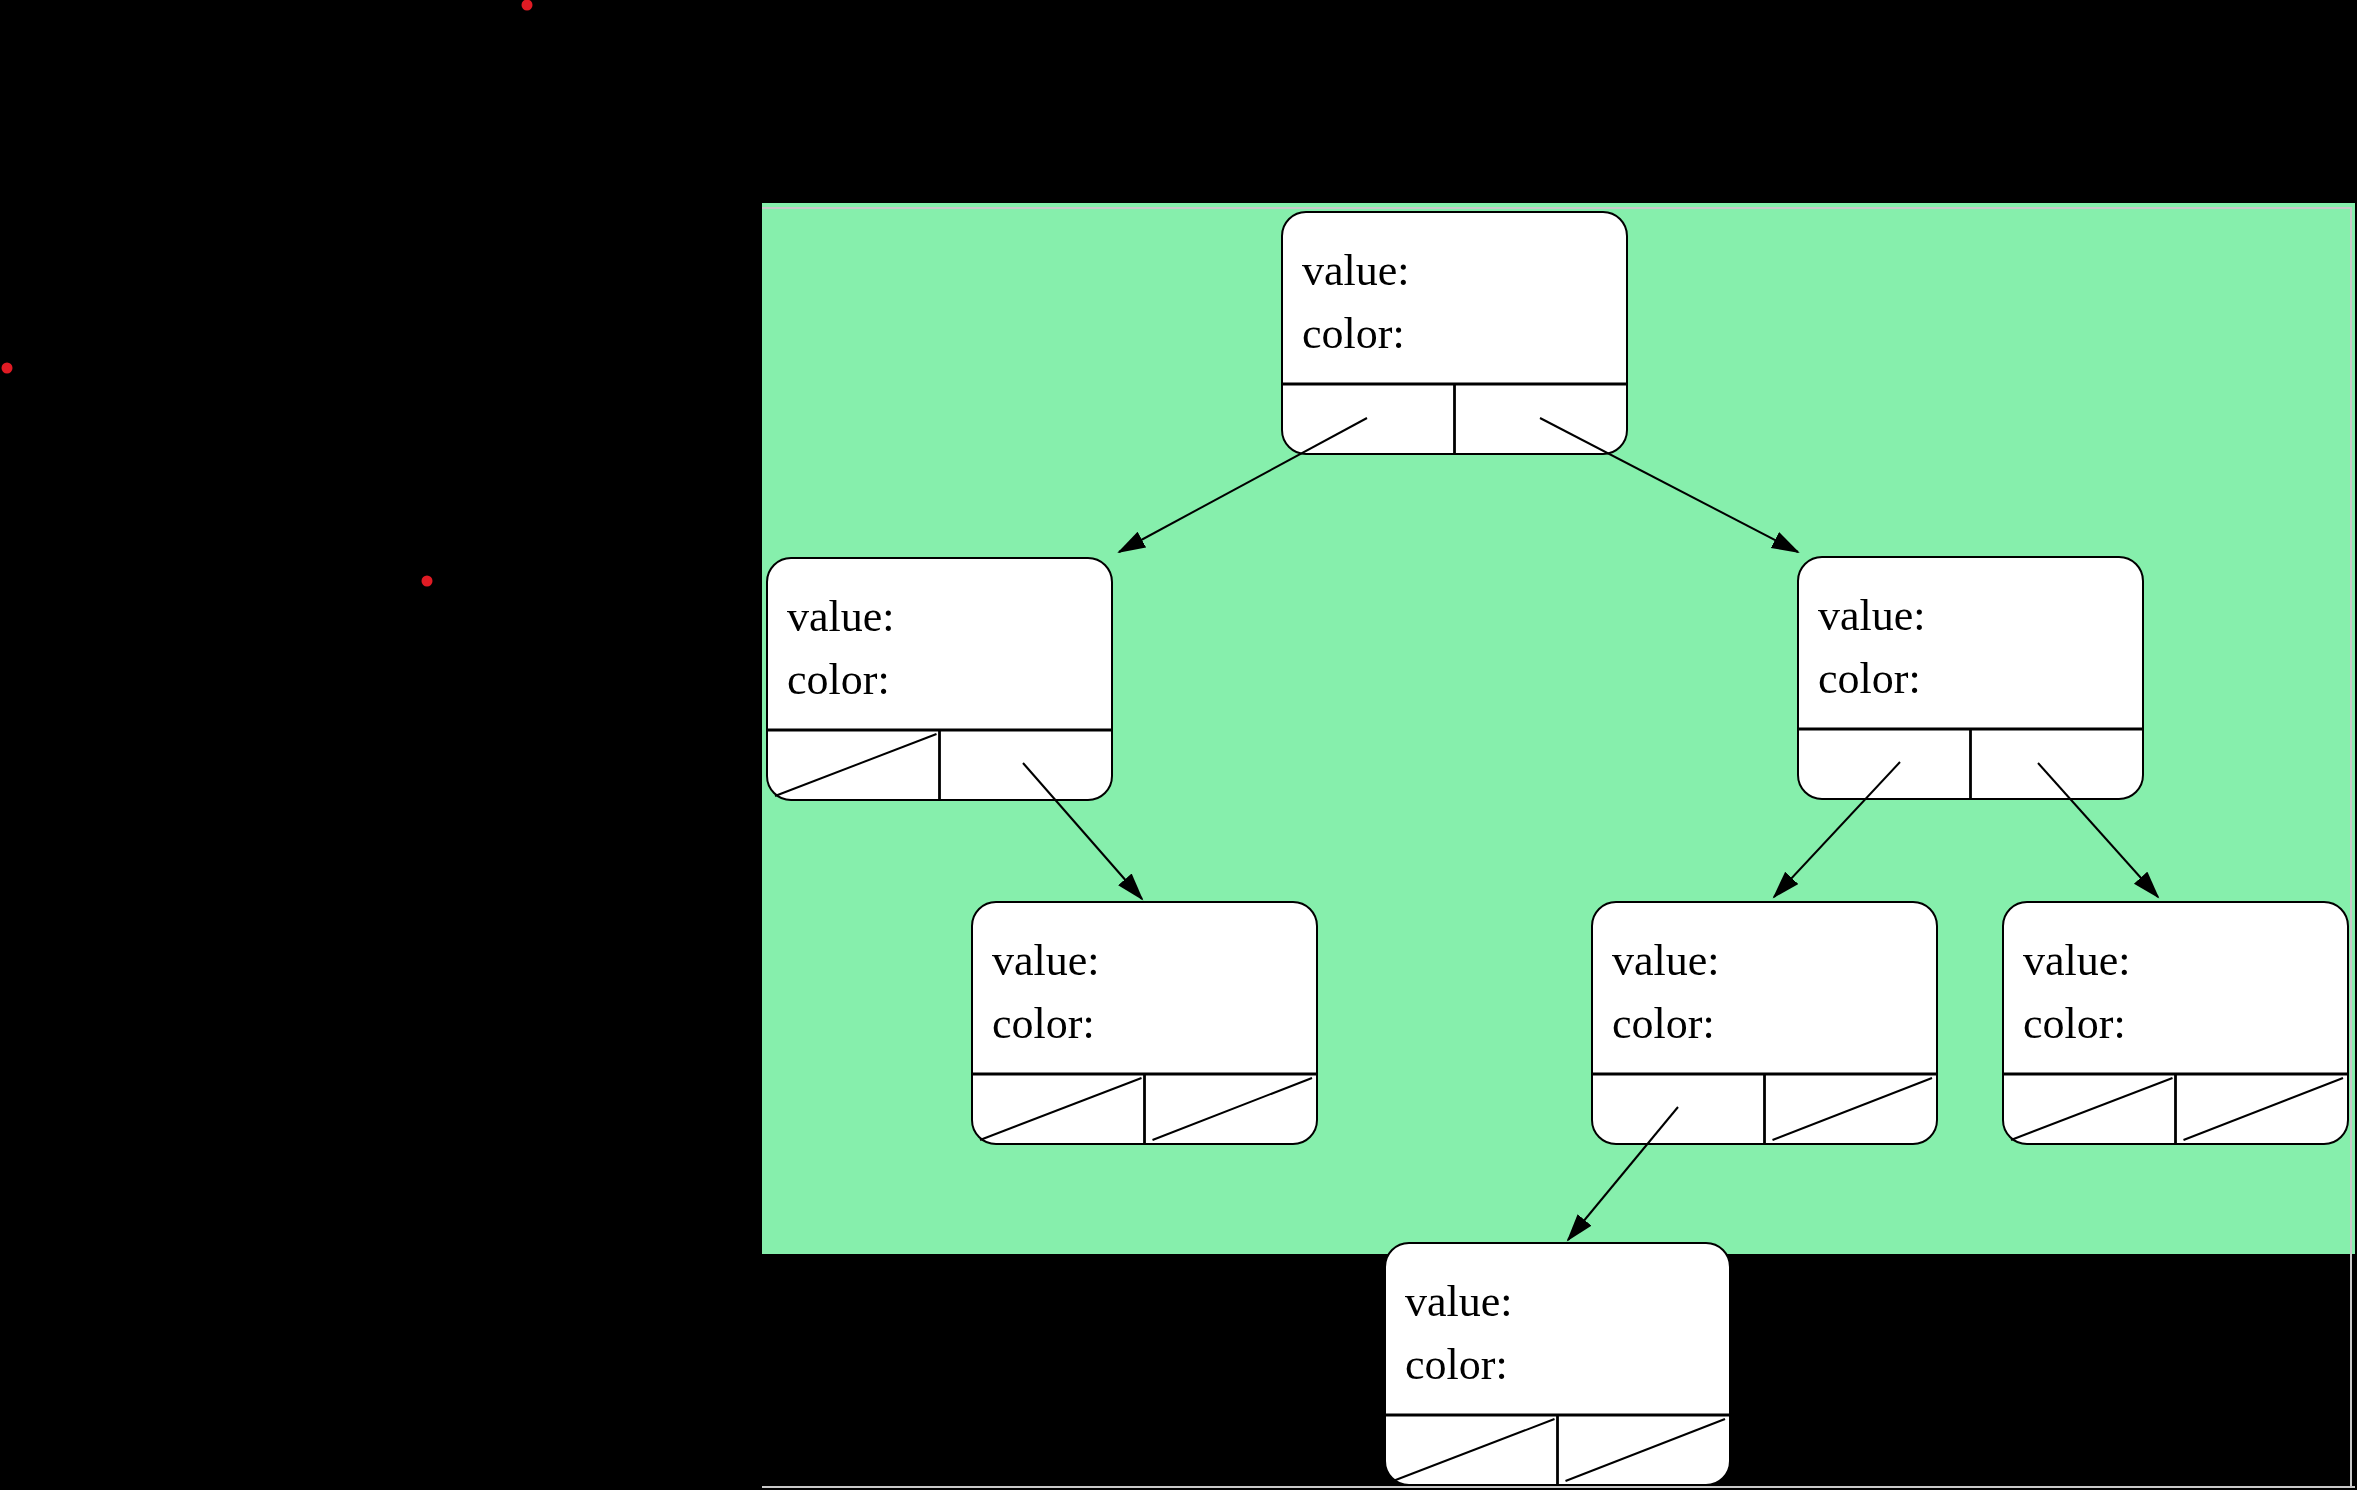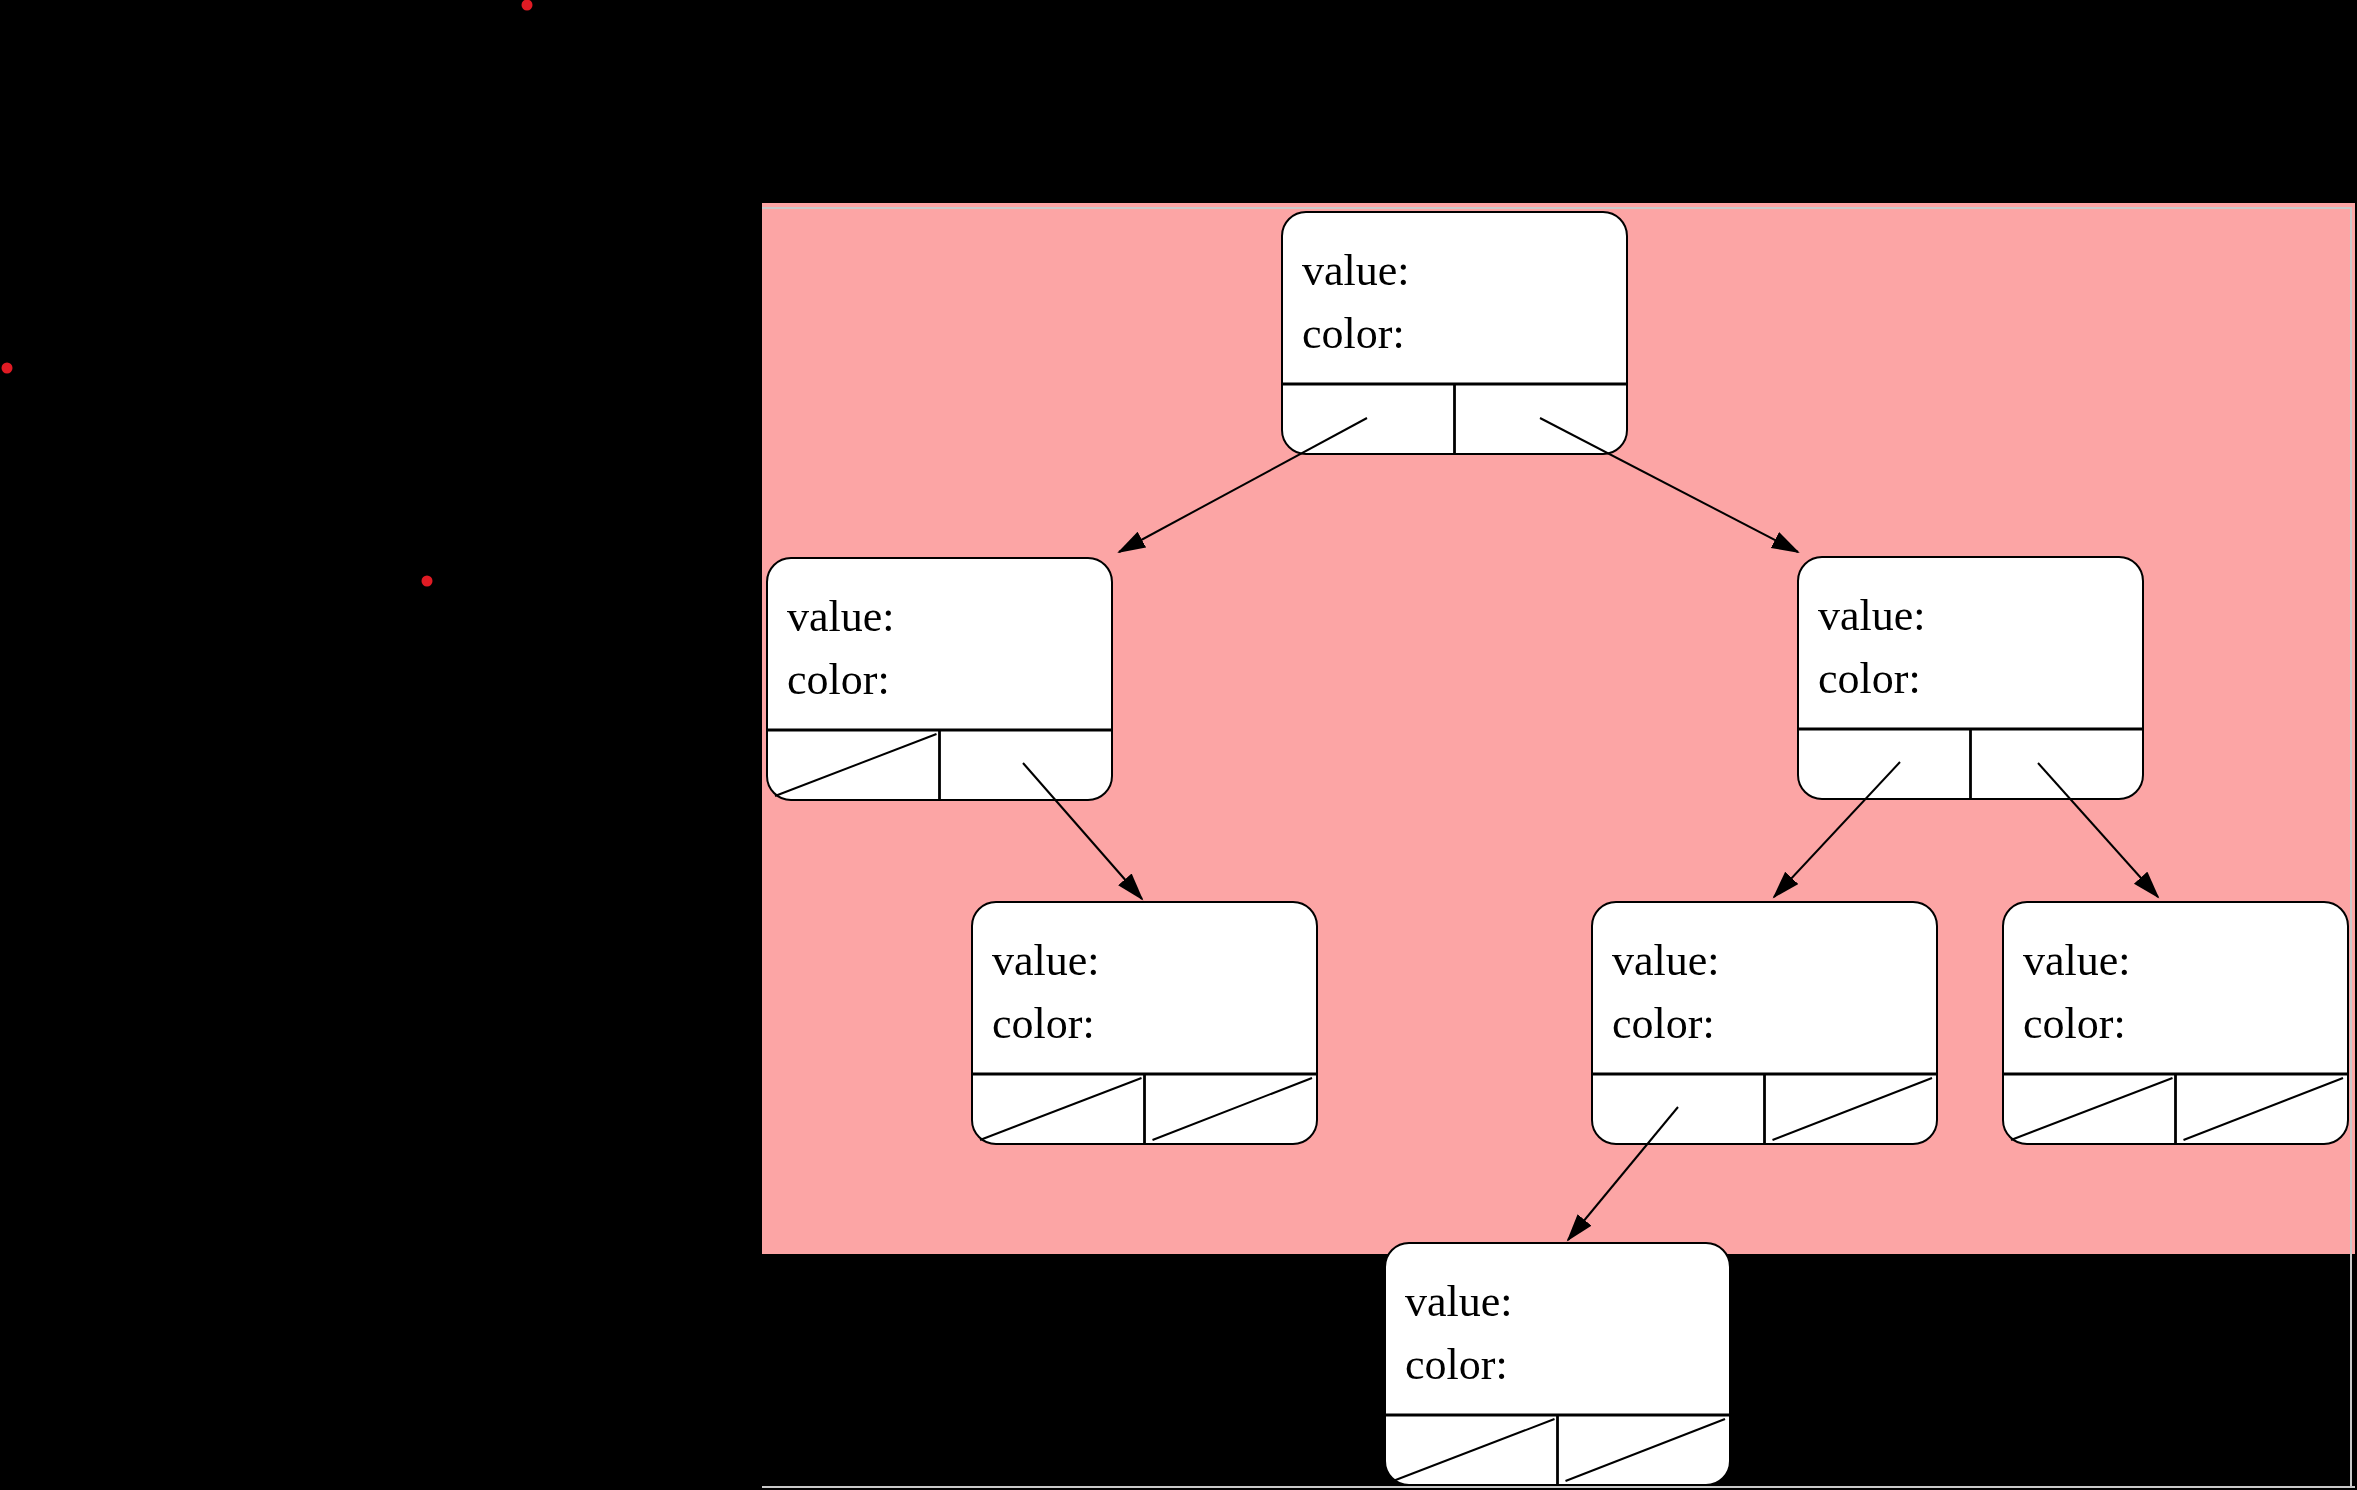--- a/index.html
+++ b/index.html
@@ -44,21 +44,21 @@
 </style>
 </head>
 <body>
 
 <div class="canvas">
   <div id="dots-layer">
       <div class="red-dot" style="left: 527px; top: 5px; background: rgb(224, 27, 36);"></div>
       <div class="red-dot" style="left: 7px; top: 368px; background: rgb(224, 27, 36);"></div>
       <div class="red-dot" style="left: 427px; top: 581px; background: rgb(224, 27, 36);"></div>
     </div>
-  <div class="panel" id="panel" style="left: 762px; top: 203px; width: 1593px; height: 1051px; background: #fca5a5;">
+  <div class="panel" id="panel" style="left: 762px; top: 203px; width: 1593px; height: 1051px; background: #86efac;">
     <div class="pline pline-top" id="pline-top" style="width: 1588px; background: rgb(201, 201, 201);"></div>
     <div class="pline pline-right" id="pline-right" style="left: 1588px; height: 1279px; background: rgb(201, 201, 201);"></div>
     <div class="pline pline-bottom" id="pline-bottom" style="top: 1283px; width: 1593px; background: rgb(201, 201, 201);"></div>
     <svg id="tree-svg" xmlns="http://www.w3.org/2000/svg" width="1593" height="1287" viewBox="0 0 1593 1287">
         <defs>
           <marker id="arrowhead" markerWidth="15" markerHeight="10" refX="13" refY="4.5" orient="auto" markerUnits="strokeWidth">
             <path d="M0,0 L14,4.5 L0,9 Z" fill="#000000"></path>
           </marker>
         </defs>
         <g>

